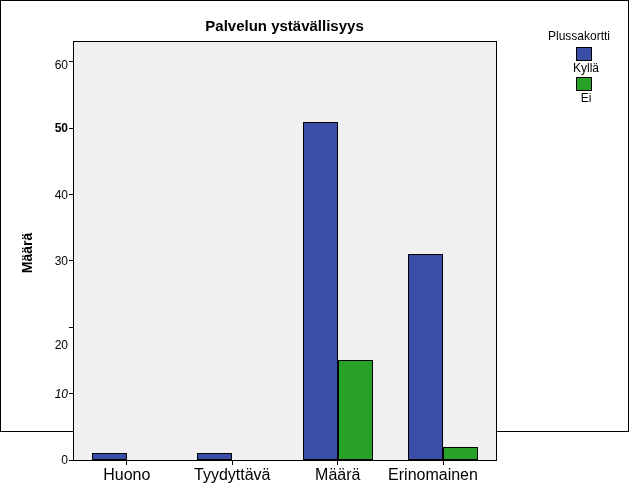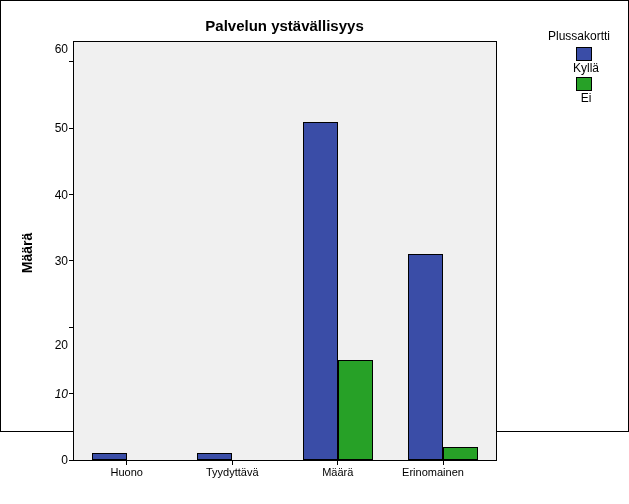--- a/index.html
+++ b/index.html
@@ -79,21 +79,21 @@
     position: absolute;
     right: 100%;
     margin-right: 6px;
     font-size: 12px;
     transform: translateY(-50%);
   }
   .xtick-label {
     position: absolute;
     top: 100%;
     margin-top: 6px;
-    font-size: 11px;
+    font-size: 16px;
     white-space: nowrap;
     transform: translateX(-50%);
   }
   .ytick-mark {
     position: absolute;
     left: -5px;
     width: 5px;
     height: 1px;
     background: #000;
   }
@@ -139,23 +139,23 @@
       <div class="ytick-label" style="top: 418px;">0</div>
       <div class="ytick-mark" style="top: 351.151px;"></div>
       <div class="ytick-label" style="top: 351.651px; font-style: italic;">10</div>
       <div class="ytick-mark" style="top: 284.802px;"></div>
       <div class="ytick-label" style="top: 303px;">20</div>
       <div class="ytick-mark" style="top: 218.452px;"></div>
       <div class="ytick-label" style="top: 218.952px;">30</div>
       <div class="ytick-mark" style="top: 152.103px;"></div>
       <div class="ytick-label" style="top: 152.603px; text-align: center;">40</div>
       <div class="ytick-mark" style="top: 85.754px;"></div>
-      <div class="ytick-label" style="top: 86.254px;">50</div>
+      <div class="ytick-label" style="top: 86.254px; font-weight: bold;">50</div>
       <div class="ytick-mark" style="top: 19.4048px;"></div>
-      <div class="ytick-label" style="top: 7px;">60</div>
+      <div class="ytick-label" style="top: 23px;">60</div>
       <div class="xtick-mark" style="left: 52.25px;"></div>
       <div class="xtick-label" style="left: 52.75px;">Huono</div>
       <div class="bar" style="left: 17.935px; width: 34.815px; height: 6.63492px; background: rgb(58, 77, 167);"></div>
       <div class="xtick-mark" style="left: 157.75px;"></div>
       <div class="xtick-label" style="left: 158.25px;">Tyydyttävä</div>
       <div class="bar" style="left: 123.435px; width: 34.815px; height: 6.63492px; background: rgb(58, 77, 167);"></div>
       <div class="xtick-mark" style="left: 263.25px;"></div>
       <div class="xtick-label" style="left: 263.75px;">Määrä</div>
       <div class="bar" style="left: 228.935px; width: 34.815px; height: 338.381px; background: rgb(58, 77, 167);"></div>
       <div class="bar" style="left: 263.75px; width: 34.815px; height: 99.5238px; background: rgb(39, 161, 39);"></div>

